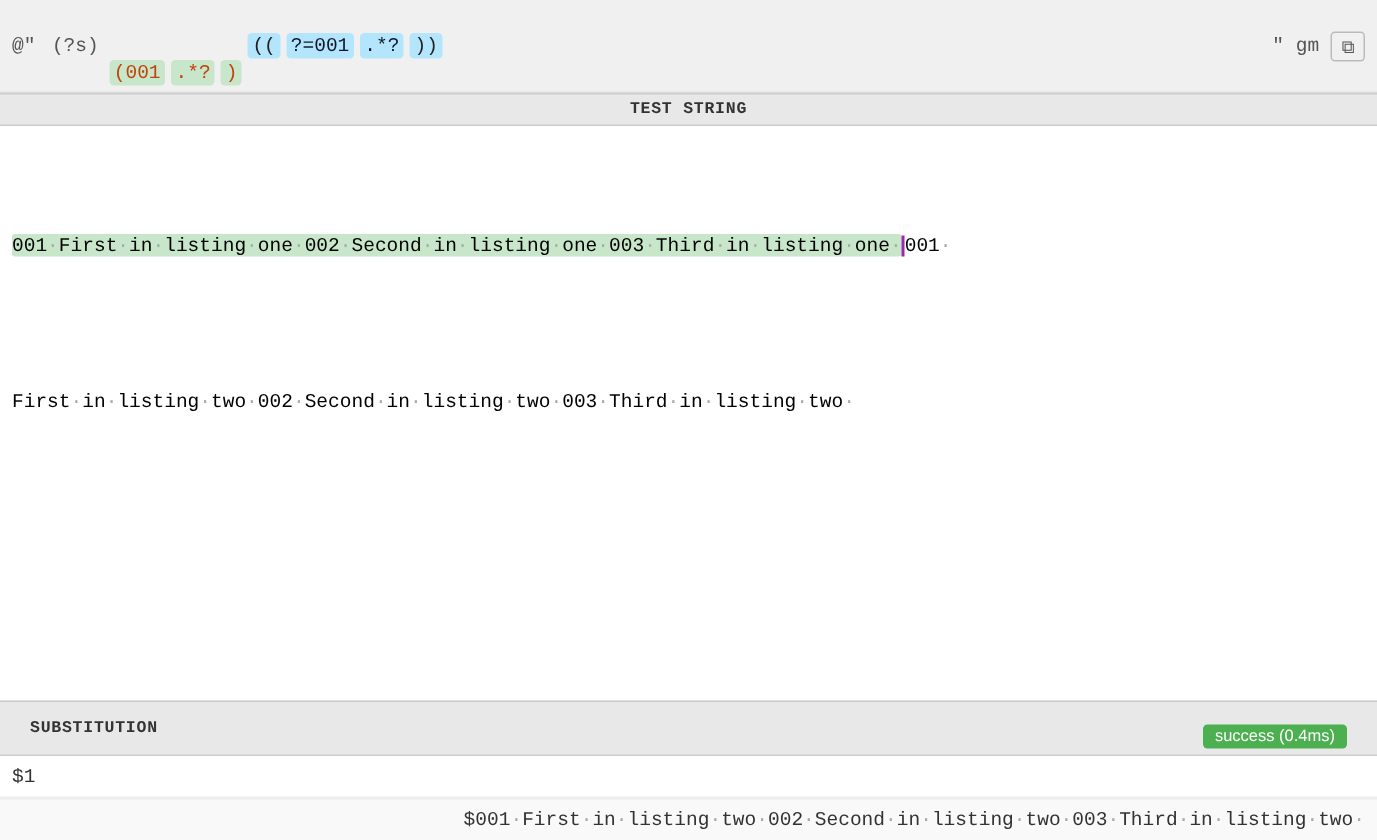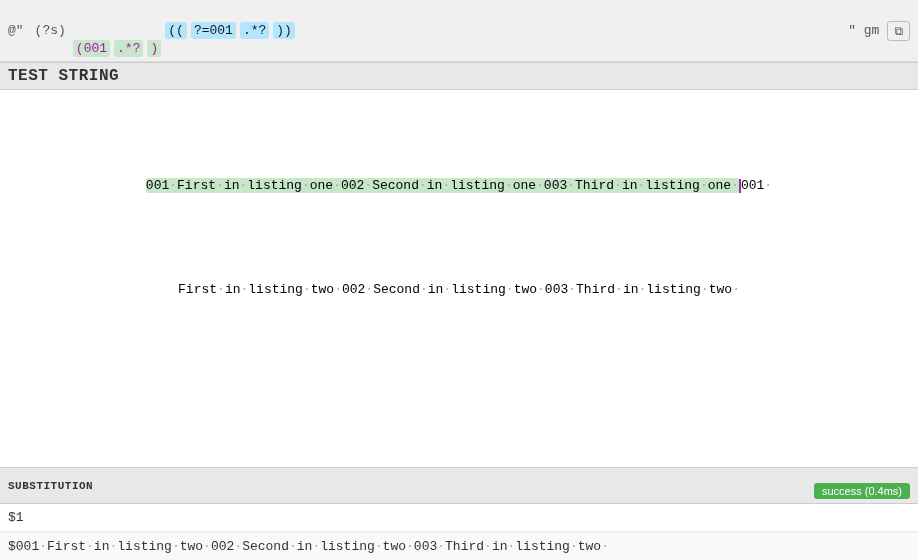--- a/index.html
+++ b/index.html
@@ -30,21 +30,21 @@
       margin-right: 4px;
     }
     .regex-part {
       display: inline-block;
       padding: 1px 3px;
       border-radius: 3px;
       font-size: 13px;
     }
     .regex-group1 {
       background: #c8e6c9;
-      color: #a21caf;
+      color: #c2410c;
       margin-top: 36px;
     }
     .regex-group2 {
       background: #b3e5fc;
       color: #0f172a;
     }
     .regex-lookahead {
       background: #b3e5fc;
       color: #222;
     }
@@ -68,36 +68,36 @@
       font-size: 12px;
       color: #555;
     }
 
     
     .section-header {
       background: #e8e8e8;
       border-bottom: 1px solid #ccc;
       border-top: 1px solid #ccc;
       padding: 4px 8px;
-      font-size: 16px;
+      font-size: 11px;
       font-weight: bold;
       color: #333;
       letter-spacing: 0.5px;
+      text-align: center;
     }
 
     
     .test-string-area {
       background: white;
-      padding: 24px 8px;
+      padding: 8px 8px;
       flex: 1;
       overflow: auto;
       line-height: 1.6;
       white-space: pre-wrap;
       word-break: break-all;
-      text-align: center;
     }
 
     .test-string-line {
       display: block;
       white-space: nowrap;
     }
 
     
     .match-highlight {
       background: #c8e6c9;
@@ -109,21 +109,21 @@
       color: #aaa;
     }
 
     
     .substitution-header {
       display: flex;
       align-items: center;
       background: #e8e8e8;
       border-bottom: 1px solid #ccc;
       border-top: 1px solid #ccc;
-      padding: 4px 8px;
+      padding: 4px 20px;
     }
     .substitution-title {
       font-size: 11px;
       font-weight: bold;
       color: #333;
       letter-spacing: 0.5px;
     }
     .success-badge {
       margin-left: auto;
       background: #4caf50;
@@ -151,20 +151,21 @@
     }
 
     .substitution-result {
       background: #f9f9f9;
       padding: 6px 8px;
       font-size: 13px;
       white-space: nowrap;
       overflow: hidden;
       border-top: 1px solid #eee;
       color: #333;
+      text-align: right;
     }
   </style>
 </head>
 <body>
 
 <div class="toolbar">
   <span class="toolbar-flags">@"</span>
 
   <span class="regex-part" style="color:#555;">(?s)</span>
   <span class="regex-part regex-group1">(001</span>

